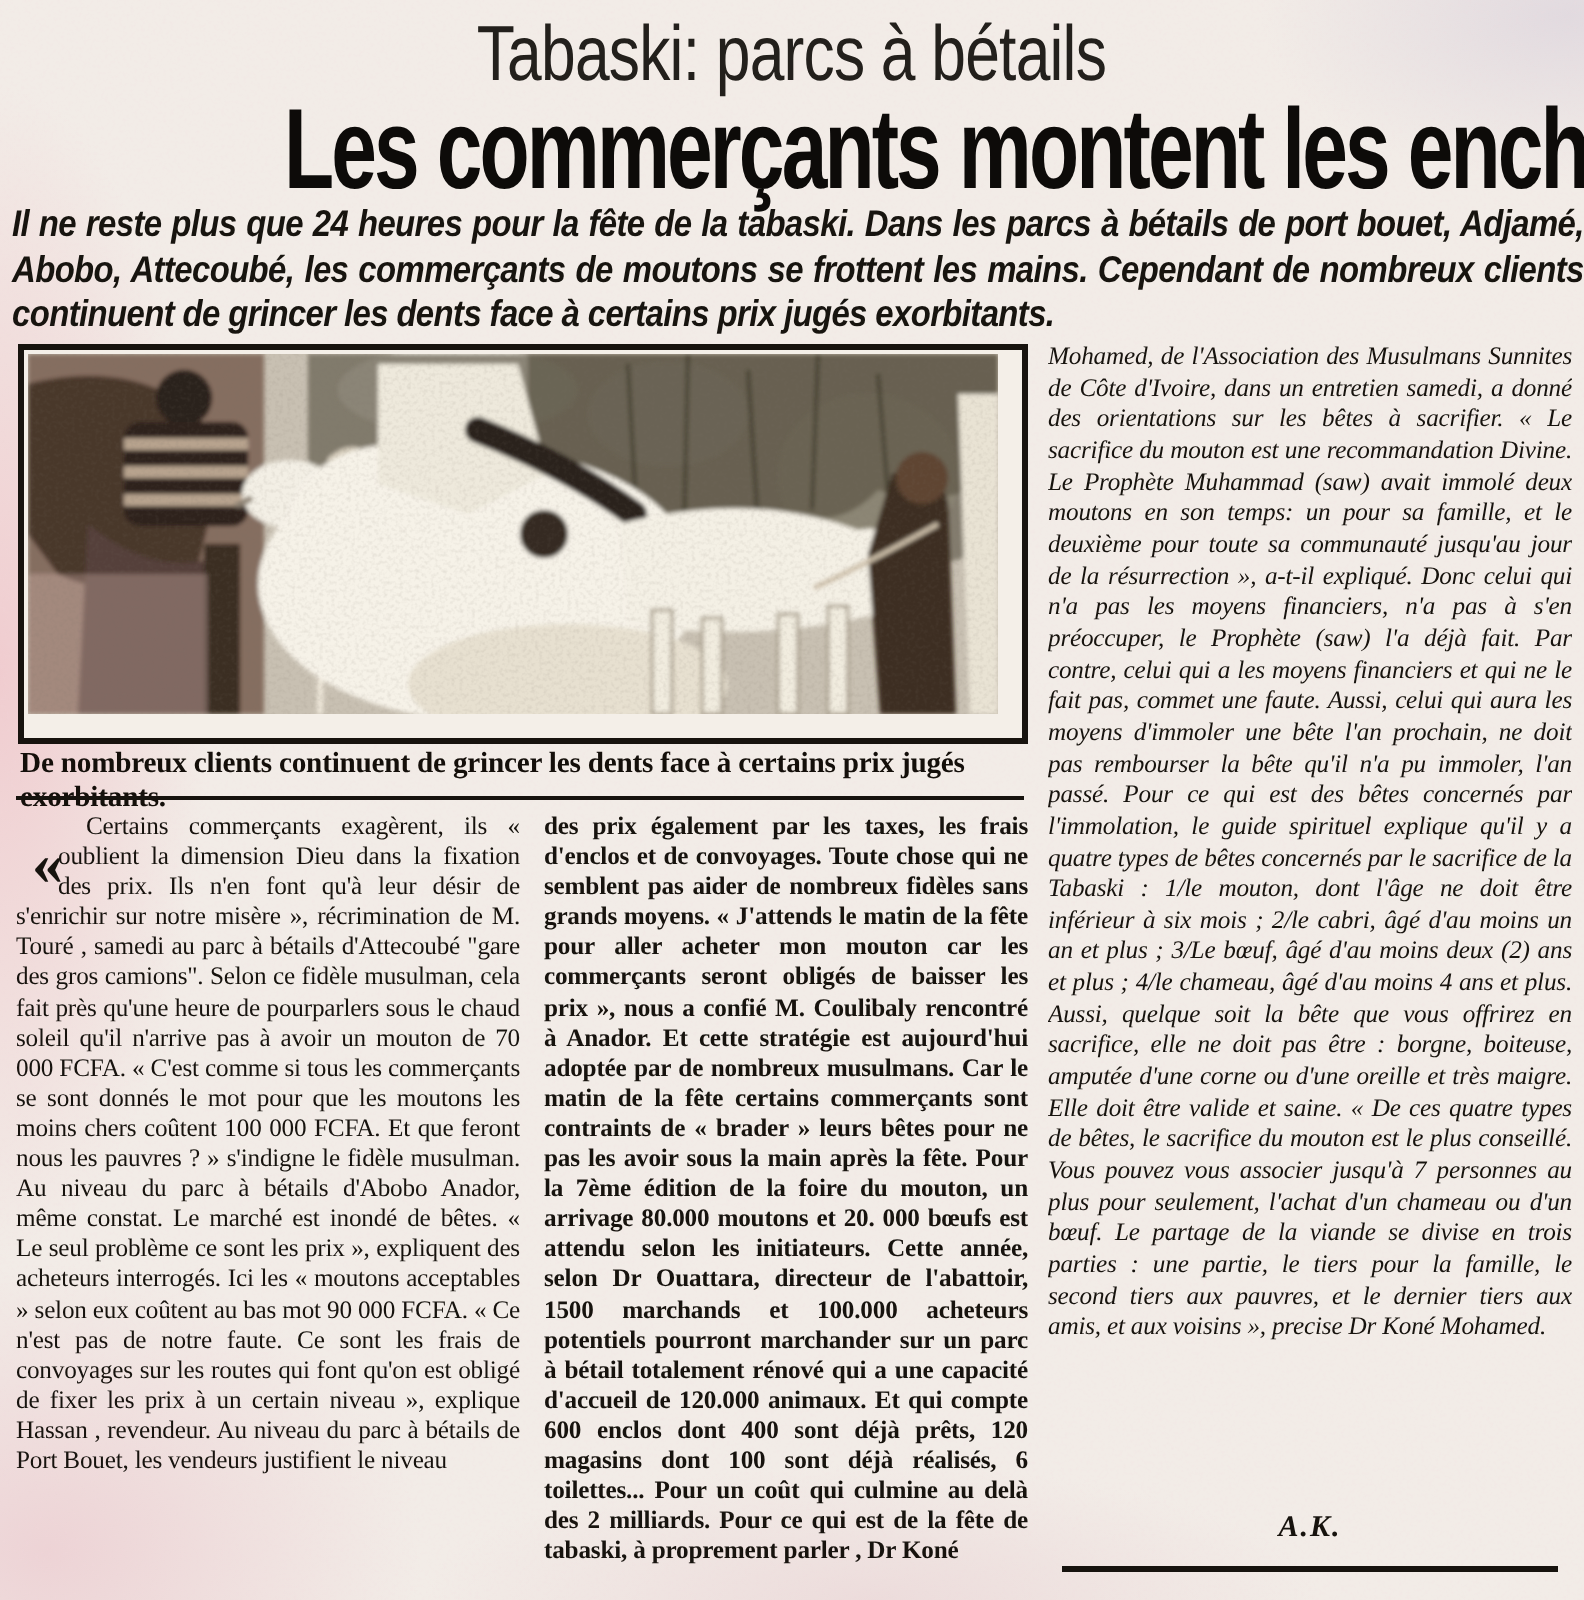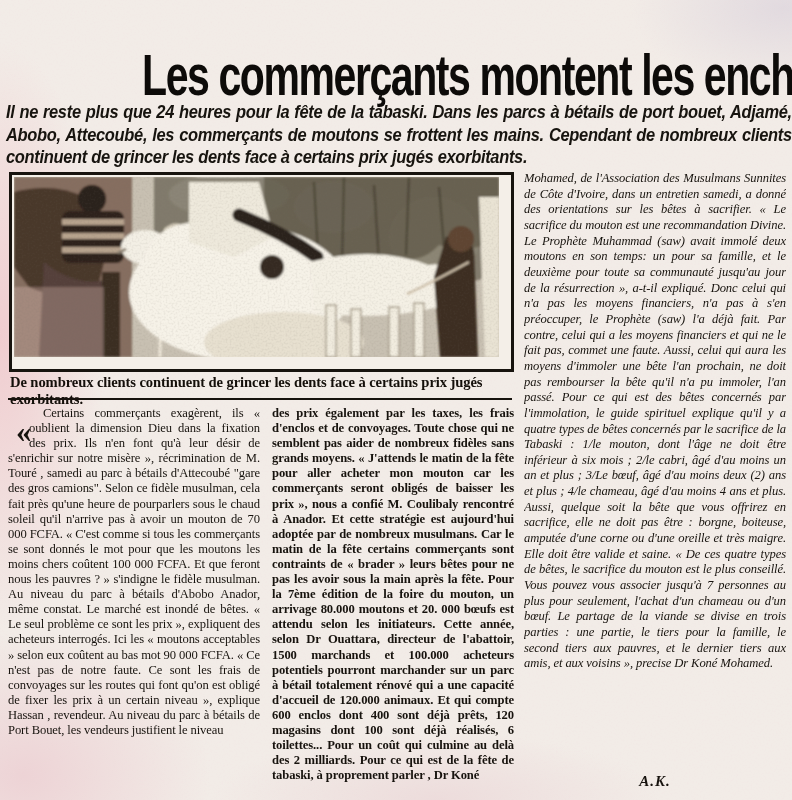--- a/index.html
+++ b/index.html
@@ -48,36 +48,39 @@
   .col-left{left:8px;top:406px;width:252px;height:394px;}
   .col-mid{left:272px;top:406px;width:242px;height:394px;font-weight:bold;}
   .col-right-wrap{position:absolute;left:524px;top:171px;width:262px;z-index:3;font-style:italic;}
   .col-right{position:relative;width:262px;height:583px;text-align:justify;
     font-size:12.6px;line-height:15.65px;letter-spacing:-.1px;color:#17130e;overflow:hidden;}
   .indent{text-indent:14px;}
   .dropq{
     float:left;width:24px;font-size:31px;font-weight:700;line-height:26px;
     margin:13px 3px 0 -6px;color:#17130e;font-family:"Liberation Serif",serif;
   }
-  .signature{margin-top:19px;text-align:center;font-weight:700;font-size:15px;letter-spacing:1px;color:#17130e;}
+  .signature{margin-top:2px;text-align:center;font-weight:700;font-size:15px;letter-spacing:1px;color:#17130e;}
   .end-rule{margin:10px auto 0 auto;width:248px;height:3px;background:#17130e;}
 </style>
 </head>
 <body>
 
 <div class="page">
 
   <svg class="noise" width="792" height="800" aria-hidden="true">
     <filter id="np">
       <feTurbulence type="fractalNoise" baseFrequency="0.55" numOctaves="2" seed="7"></feTurbulence>
       <feColorMatrix type="matrix" values="0 0 0 0 0.88  0 0 0 0 0.68  0 0 0 0 0.72  0.85 0 0 0 -0.42"></feColorMatrix>
     </filter>
     <rect width="792" height="800" filter="url(#np)"></rect>
   </svg>
 
+  <div class="kicker-wrap">
+    <span class="kicker">Tabaski: parcs à bétails</span>
+  </div>
 
   <div class="headline-wrap">
     <span class="headline">Les commerçants montent les enchères</span>
   </div>
 
   <div class="lead-wrap">
     <div class="lead">Il ne reste plus que 24 heures pour la fête de la tabaski. Dans les parcs à bétails de port bouet, Adjamé, Abobo, Attecoubé, les commerçants de moutons se frottent les mains. Cependant de nombreux clients continuent de grincer les dents face à certains prix jugés exorbitants.</div>
   </div>
 
   <div class="photo-frame">

